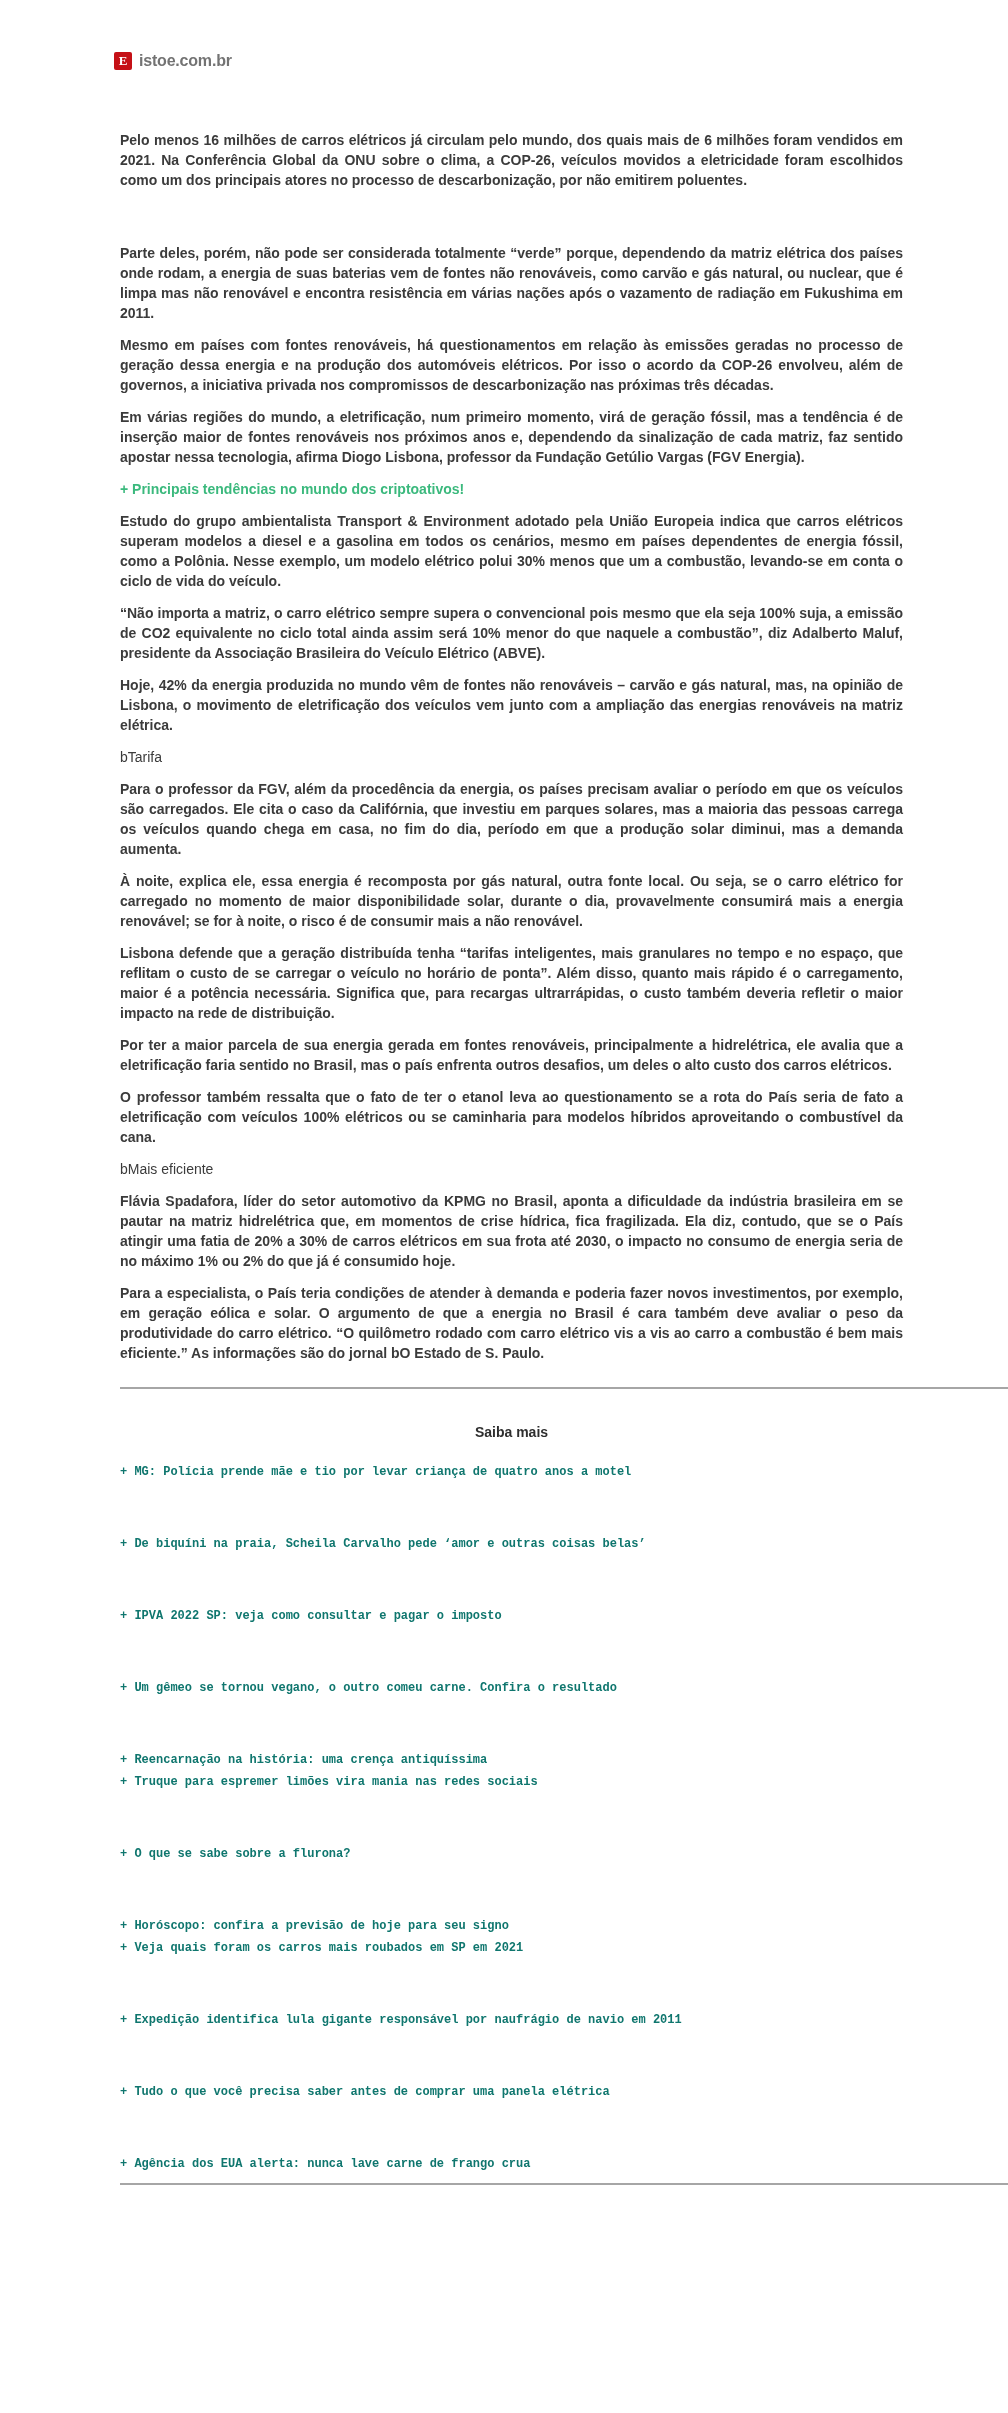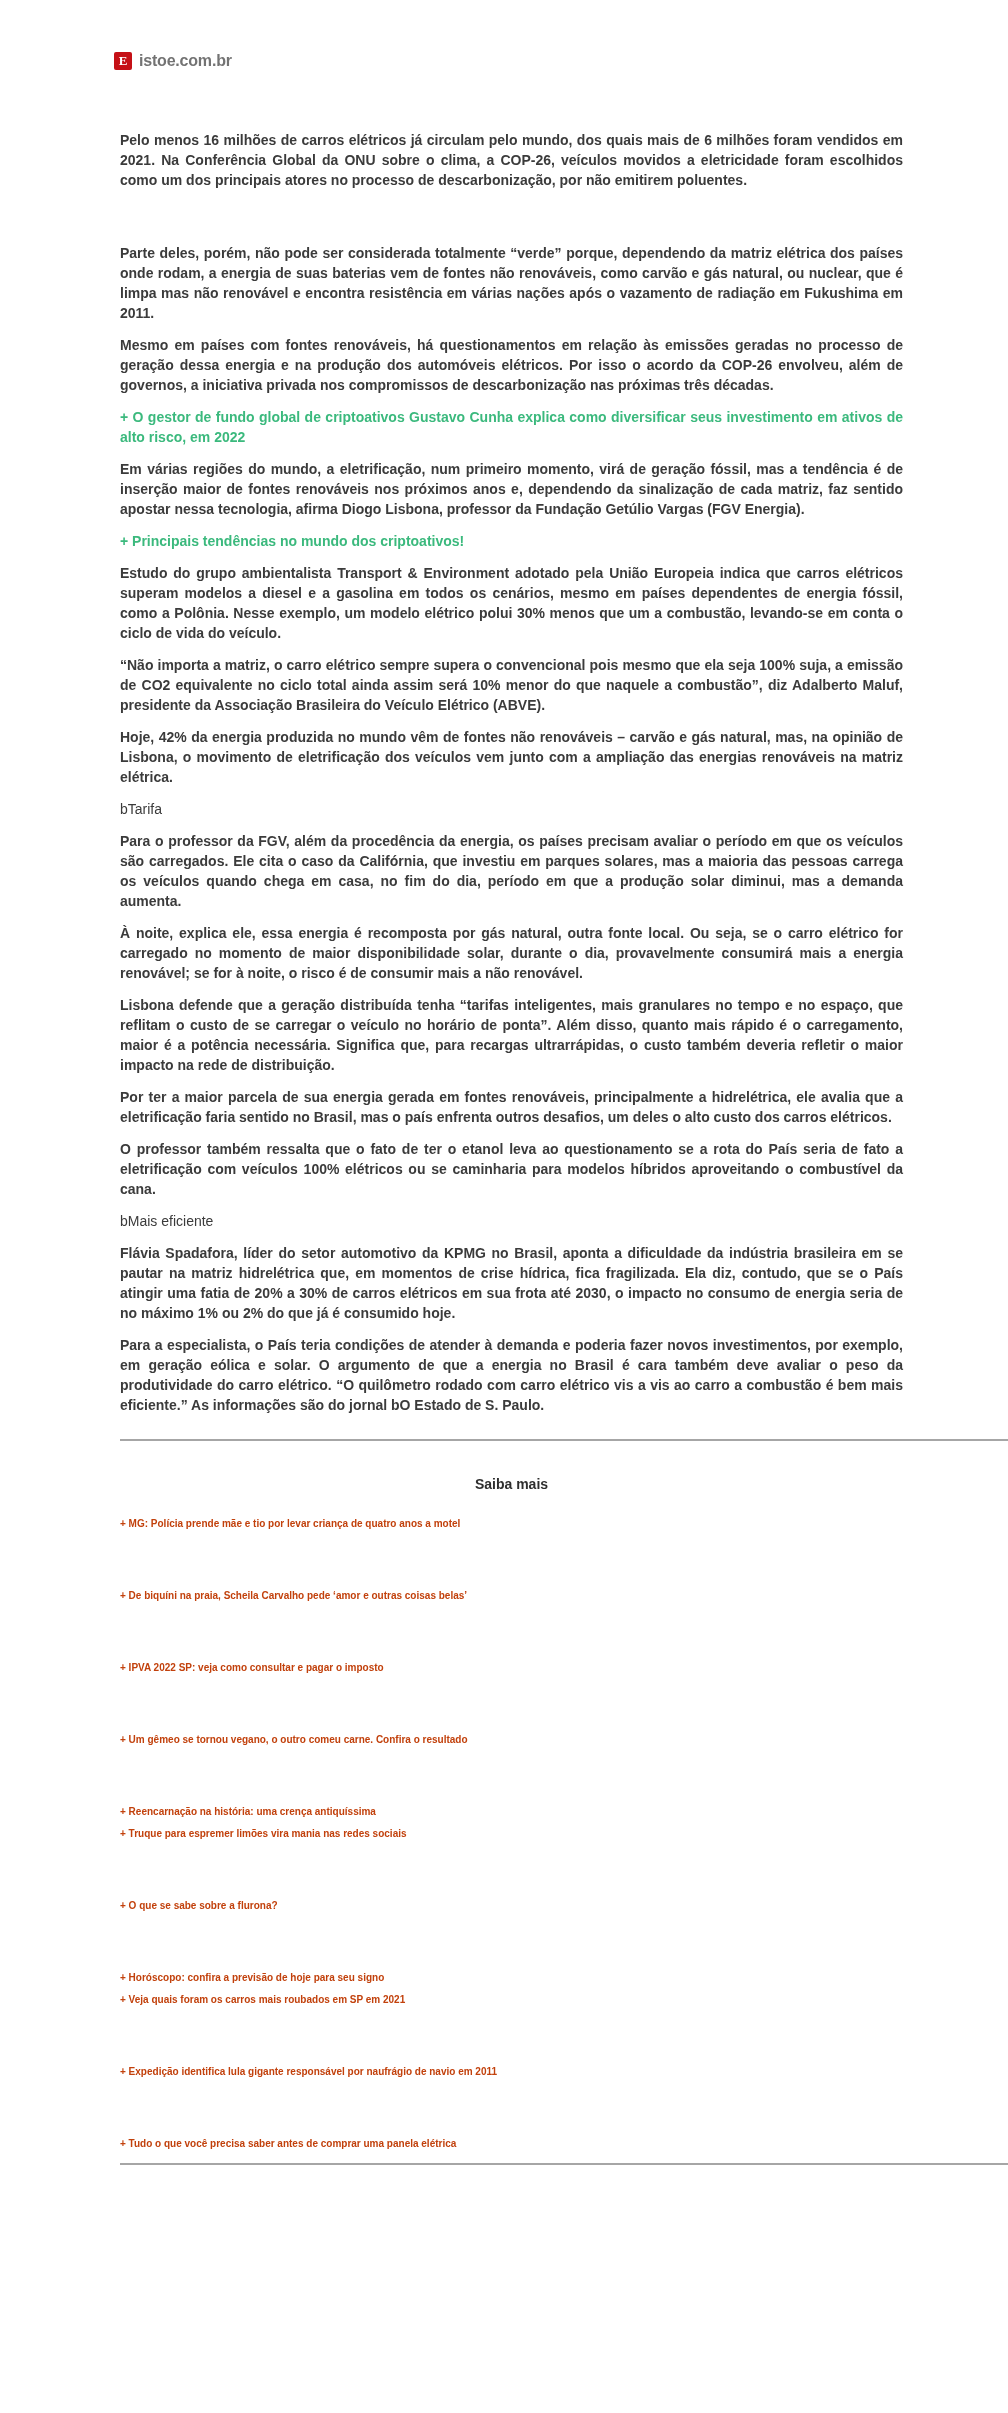--- a/index.html
+++ b/index.html
@@ -67,45 +67,45 @@
     text-align:center;
     font-weight:bold;
     font-size:14px;line-height:22px;
     color:#2e2e2e;
   }
   .related{
     margin:0 105px 0 120px;width:783px;
   }
   .related-link{
     display:block;
-    color:#c2410c;
+    color:#0f766e;
     font-weight:bold;
-    font-size:10px;line-height:22px;
+    font-size:12px;line-height:22px;
     text-decoration:none;
     cursor:pointer;
     margin-top:50px;
+    font-family:Liberation Mono, monospace;
   }
   .related-link.first{margin-top:18px;}
   .related-link.grouped{margin-top:0;}
 </style>
 </head>
 <body>
 
 <div class="page">
 
   <div class="site-header">
     <span class="logo-box">E</span>
     <span class="brand">istoe.com.br</span>
   </div>
 
   <div class="article">
     <p class="gap-after">Pelo menos 16 milhões de carros elétricos já circulam pelo mundo, dos quais mais de 6 milhões foram vendidos em 2021. Na Conferência Global da ONU sobre o clima, a COP-26, veículos movidos a eletricidade foram escolhidos como um dos principais atores no processo de descarbonização, por não emitirem poluentes.</p>
     <p>Parte deles, porém, não pode ser considerada totalmente “verde” porque, dependendo da matriz elétrica dos países onde rodam, a energia de suas baterias vem de fontes não renováveis, como carvão e gás natural, ou nuclear, que é limpa mas não renovável e encontra resistência em várias nações após o vazamento de radiação em Fukushima em 2011.</p>
     <p>Mesmo em países com fontes renováveis, há questionamentos em relação às emissões geradas no processo de geração dessa energia e na produção dos automóveis elétricos. Por isso o acordo da COP-26 envolveu, além de governos, a iniciativa privada nos compromissos de descarbonização nas próximas três décadas.</p>
-    <a class="inline-link">+ O gestor de fundo global de criptoativos Gustavo Cunha explica como diversificar seus investimento em ativos de alto risco, em 2022</a>
     <p>Em várias regiões do mundo, a eletrificação, num primeiro momento, virá de geração fóssil, mas a tendência é de inserção maior de fontes renováveis nos próximos anos e, dependendo da sinalização de cada matriz, faz sentido apostar nessa tecnologia, afirma Diogo Lisbona, professor da Fundação Getúlio Vargas (FGV Energia).</p>
     <a class="inline-link">+ Principais tendências no mundo dos criptoativos!</a>
     <p>Estudo do grupo ambientalista Transport &amp; Environment adotado pela União Europeia indica que carros elétricos superam modelos a diesel e a gasolina em todos os cenários, mesmo em países dependentes de energia fóssil, como a Polônia. Nesse exemplo, um modelo elétrico polui 30% menos que um a combustão, levando-se em conta o ciclo de vida do veículo.</p>
     <p>“Não importa a matriz, o carro elétrico sempre supera o convencional pois mesmo que ela seja 100% suja, a emissão de CO2 equivalente no ciclo total ainda assim será 10% menor do que naquele a combustão”, diz Adalberto Maluf, presidente da Associação Brasileira do Veículo Elétrico (ABVE).</p>
     <p>Hoje, 42% da energia produzida no mundo vêm de fontes não renováveis – carvão e gás natural, mas, na opinião de Lisbona, o movimento de eletrificação dos veículos vem junto com a ampliação das energias renováveis na matriz elétrica.</p>
     <div class="subhead">bTarifa</div>
     <p>Para o professor da FGV, além da procedência da energia, os países precisam avaliar o período em que os veículos são carregados. Ele cita o caso da Califórnia, que investiu em parques solares, mas a maioria das pessoas carrega os veículos quando chega em casa, no fim do dia, período em que a produção solar diminui, mas a demanda aumenta.</p>
     <p>À noite, explica ele, essa energia é recomposta por gás natural, outra fonte local. Ou seja, se o carro elétrico for carregado no momento de maior disponibilidade solar, durante o dia, provavelmente consumirá mais a energia renovável; se for à noite, o risco é de consumir mais a não renovável.</p>
     <p>Lisbona defende que a geração distribuída tenha “tarifas inteligentes, mais granulares no tempo e no espaço, que reflitam o custo de se carregar o veículo no horário de ponta”. Além disso, quanto mais rápido é o carregamento, maior é a potência necessária. Significa que, para recargas ultrarrápidas, o custo também deveria refletir o maior impacto na rede de distribuição.</p>
     <p>Por ter a maior parcela de sua energia gerada em fontes renováveis, principalmente a hidrelétrica, ele avalia que a eletrificação faria sentido no Brasil, mas o país enfrenta outros desafios, um deles o alto custo dos carros elétricos.</p>
@@ -124,17 +124,18 @@
     <a class="related-link">+ De biquíni na praia, Scheila Carvalho pede ‘amor e outras coisas belas’</a>
     <a class="related-link">+ IPVA 2022 SP: veja como consultar e pagar o imposto</a>
     <a class="related-link">+ Um gêmeo se tornou vegano, o outro comeu carne. Confira o resultado</a>
     <a class="related-link">+ Reencarnação na história: uma crença antiquíssima</a>
     <a class="related-link grouped">+ Truque para espremer limões vira mania nas redes sociais</a>
     <a class="related-link">+ O que se sabe sobre a flurona?</a>
     <a class="related-link">+ Horóscopo: confira a previsão de hoje para seu signo</a>
     <a class="related-link grouped">+ Veja quais foram os carros mais roubados em SP em 2021</a>
     <a class="related-link">+ Expedição identifica lula gigante responsável por naufrágio de navio em 2011</a>
     <a class="related-link">+ Tudo o que você precisa saber antes de comprar uma panela elétrica</a>
+    <a class="related-link">+ Agência dos EUA alerta: nunca lave carne de frango crua</a>
   </div>
 
   <hr class="rule bottom-rule">
 
 </div>
 
 </body></html>

